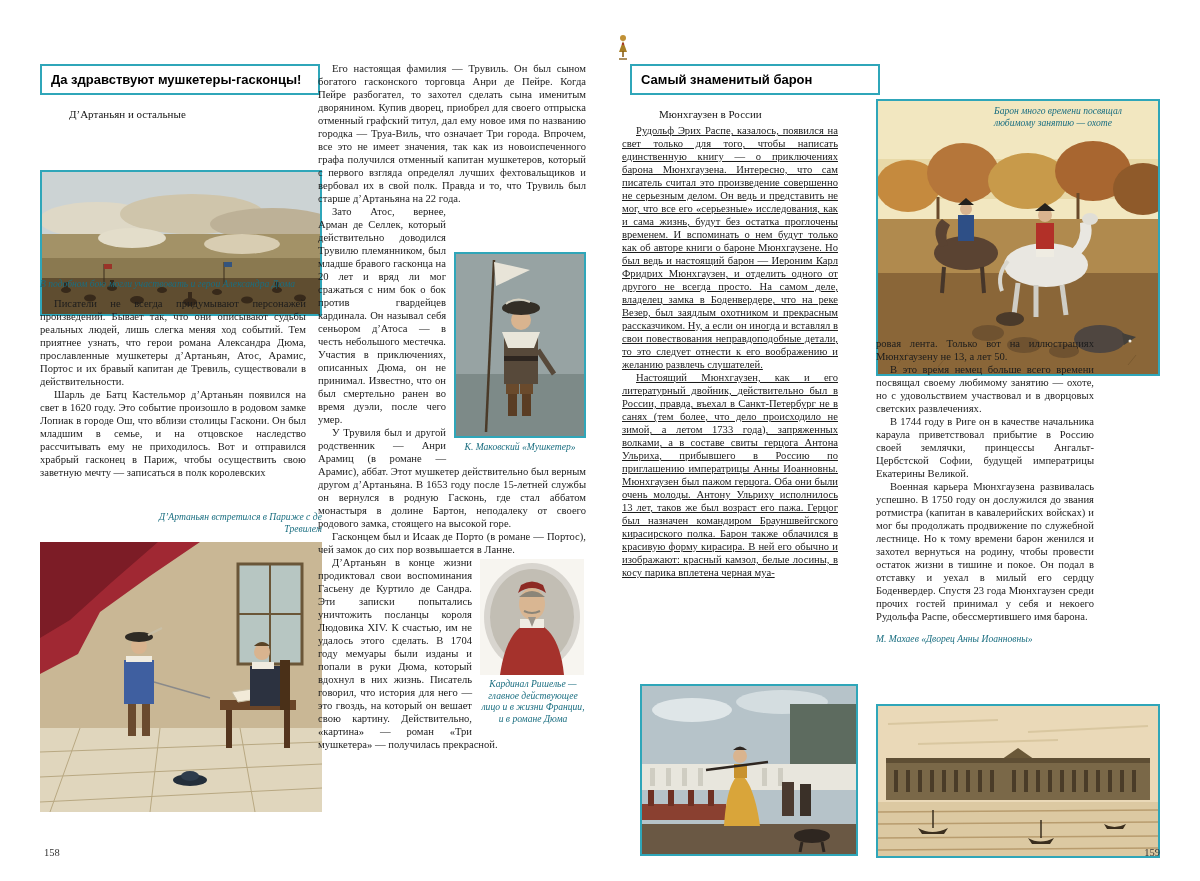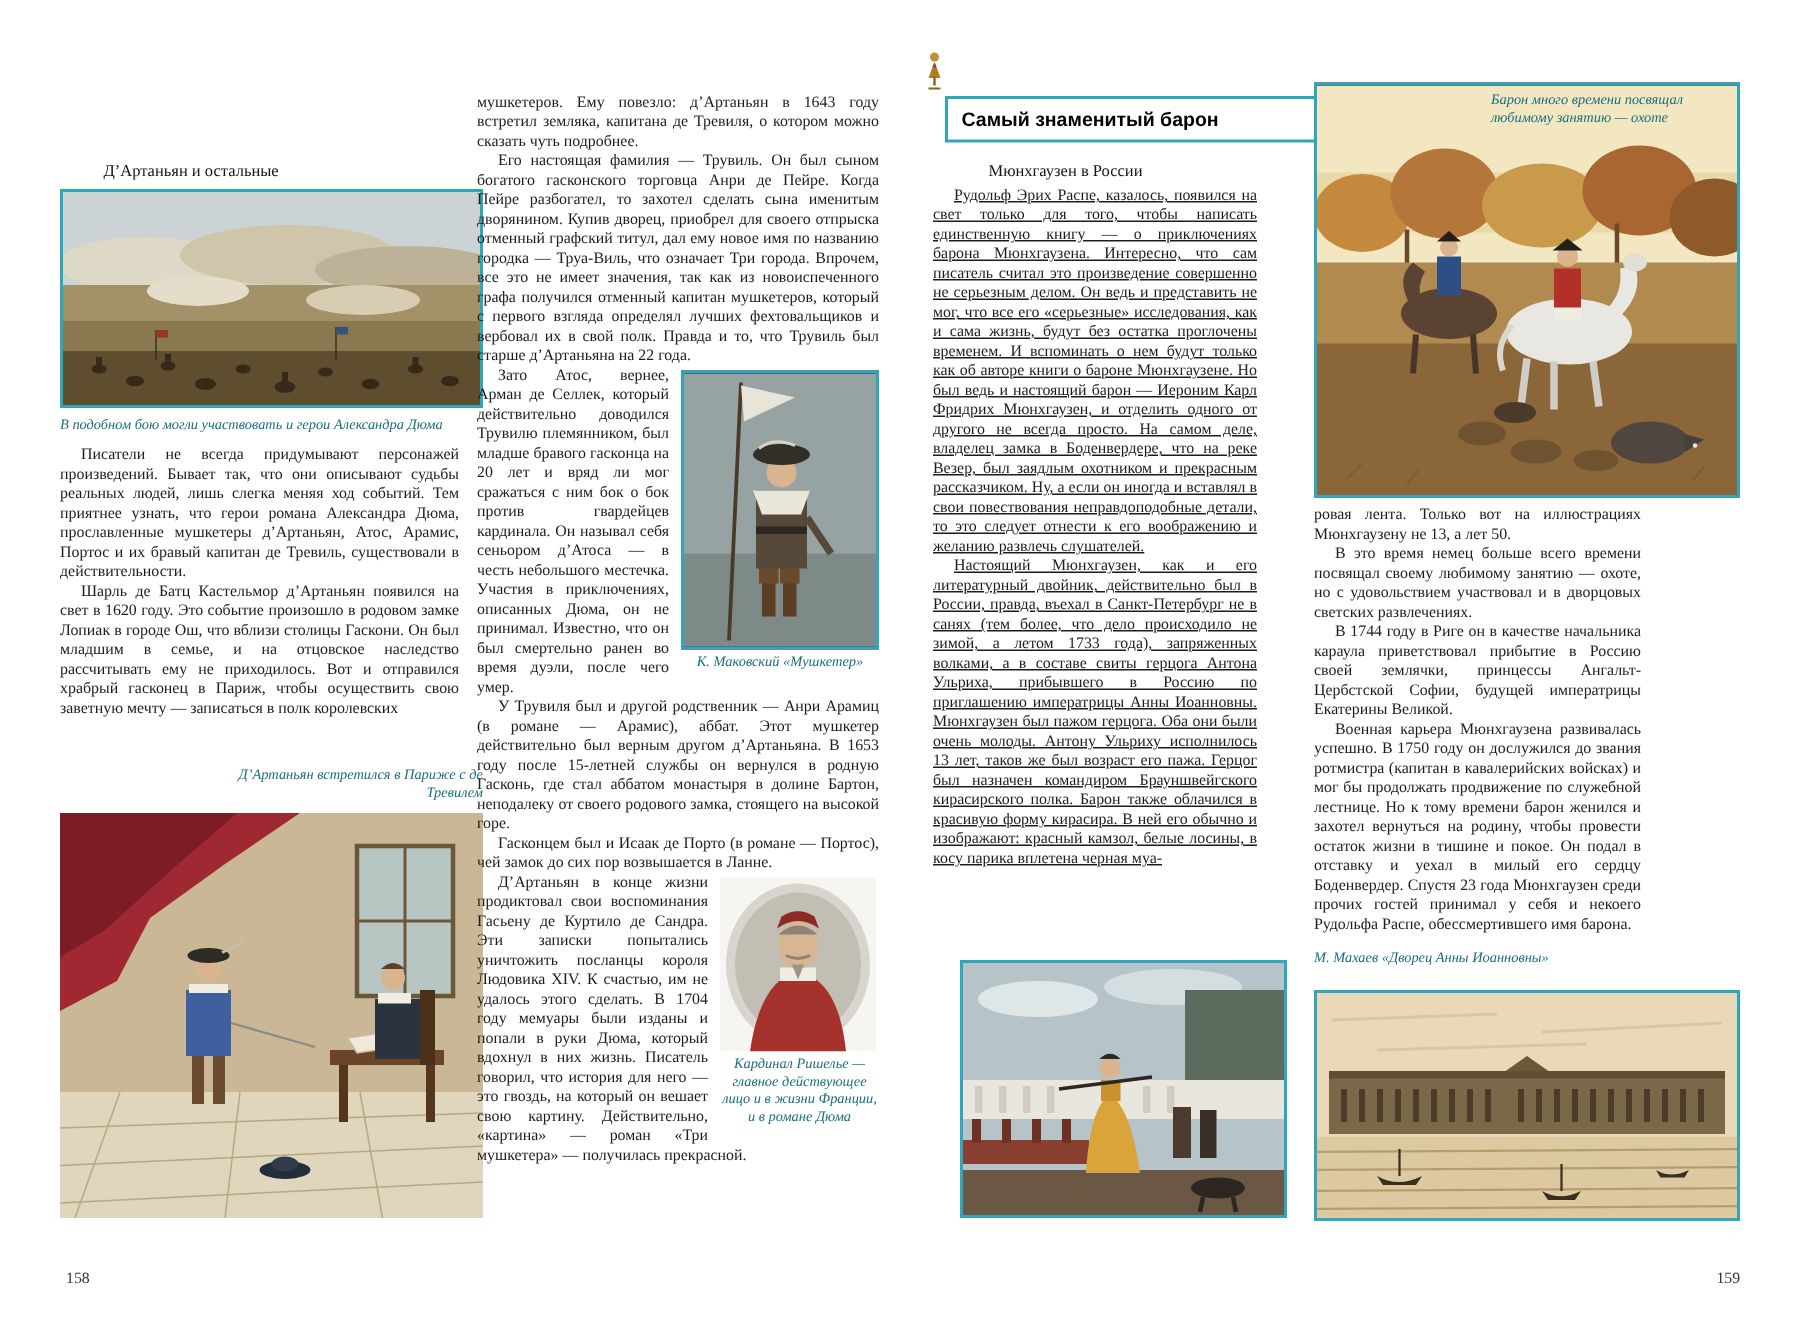--- a/index.html
+++ b/index.html
@@ -9,21 +9,21 @@
   .abs { position:absolute; }
   .title-box { border:2px solid var(--accent_teal,#2fa6b9); background:#fff; padding:6px 9px;
                font-family:"Liberation Sans", sans-serif; font-weight:bold; font-size:13px; color:#000; }
   .subtitle { font-size:11px; color:#151515;margin-left:27px; }
   .textcol { font-size:10.6px; line-height:13px; text-align:justify; hyphens:auto; }
   .para { margin:0; }
   .para.indent { text-indent:14px; }
   .caption { font-style:italic; font-size:9.6px; line-height:11.6px; color:var(--caption_teal,#1a6e80); }
   .center { text-align:center; }
   .tright { text-align:right; }
-  .frame { border:2px solid var(--accent_teal,#2fa6b9); background:#0f172a; line-height:0; }
+  .frame { border:2px solid var(--accent_teal,#2fa6b9); background:#f0abfc; line-height:0;margin-top:44px; }
   .rel { position:relative; }
   .float-fig { float:right; margin:3px 0 5px 8px; }
   .pagenum { font-size:10.5px; color:#333; font-family:"Liberation Serif", serif;margin-top:12px; }
   svg { display:block; }
   figure { margin:0; }
 </style>
 </head>
 <body>
 
 <div class="spread">
@@ -31,20 +31,21 @@
   <div class="abs" style="left:615px; top:34px;">
     <svg width="16" height="26" viewBox="0 0 16 26">
       <circle cx="8" cy="4" r="3" fill="#c19136"></circle>
       <path d="M8,7 L4,18 L12,18 Z" fill="#a87f26"></path>
       <rect x="7.2" y="17" width="1.6" height="6" fill="#8a611c"></rect>
       <circle cx="8" cy="10" r="1.2" fill="#a83a2a"></circle>
       <path d="M4,25 h8" stroke="#8a611c" stroke-width="1.4"></path>
     </svg>
   </div>
 
+  <div class="abs title-box" style="left:40px; top:64px; width:280px;">Да здравствуют мушкетеры-гасконцы!</div>
 
   <div class="abs subtitle" style="left:42px; top:108px;">Д’Артаньян и остальные</div>
 
   <div class="abs frame" style="left:40px; top:126px; width:282px; height:146px;">
     <svg width="278" height="142" viewBox="0 0 278 142" preserveAspectRatio="none">
       <rect width="278" height="142" fill="#ccd3d4"></rect>
       <ellipse cx="55" cy="48" rx="58" ry="18" fill="#ded8c6"></ellipse>
       <ellipse cx="150" cy="42" rx="72" ry="20" fill="#cfc5ab"></ellipse>
       <ellipse cx="230" cy="52" rx="62" ry="16" fill="#bdb197"></ellipse>
       <rect y="62" width="278" height="30" fill="#a39267"></rect>
@@ -121,21 +122,20 @@
       <ellipse cx="99" cy="95" rx="14" ry="5" fill="#2e2a24"></ellipse>
       <line x1="108" y1="93" x2="122" y2="86" stroke="#c9bfa6" stroke-width="2"></line>
       <line x1="114" y1="140" x2="170" y2="156" stroke="#8a8a8a" stroke-width="1.5"></line>
 
       <ellipse cx="150" cy="238" rx="17" ry="6" fill="#232e3a"></ellipse>
       <ellipse cx="150" cy="234" rx="9" ry="5" fill="#2e3c4c"></ellipse>
     </svg>
   </div>
 
   <div class="abs textcol" style="left:318px; top:62px; width:268px; height:772px;">
-    <p class="para">мушкетеров. Ему повезло: д’Артаньян в 1643 году встретил земляка, капитана де Тревиля, о котором можно сказать чуть подробнее.</p>
     <p class="para indent">Его настоящая фамилия — Трувиль. Он был сыном богатого гасконского торговца Анри де Пейре. Когда Пейре разбогател, то захотел сделать сына именитым дворянином. Купив дворец, приобрел для своего отпрыска отменный графский титул, дал ему новое имя по названию городка — Труа-Виль, что означает Три города. Впрочем, все это не имеет значения, так как из новоиспеченного графа получился отменный капитан мушкетеров, который с первого взгляда определял лучших фехтовальщиков и вербовал их в свой полк. Правда и то, что Трувиль был старше д’Артаньяна на 22 года.</p>
     <figure class="float-fig" style="width:132px;">
       <div class="frame">
         <svg width="128" height="182" viewBox="0 0 128 182">
           <rect width="128" height="182" fill="#97a3a3"></rect>
           <rect y="120" width="128" height="62" fill="#7d8a88"></rect>
           <line x1="38" y1="6" x2="30" y2="178" stroke="#4a3a28" stroke-width="2.5"></line>
           <polygon points="38,8 74,16 40,32" fill="#e8e4d8"></polygon>
           <rect x="52" y="128" width="9" height="34" fill="#5a3d24"></rect>
           <rect x="66" y="128" width="9" height="34" fill="#5a3d24"></rect>

